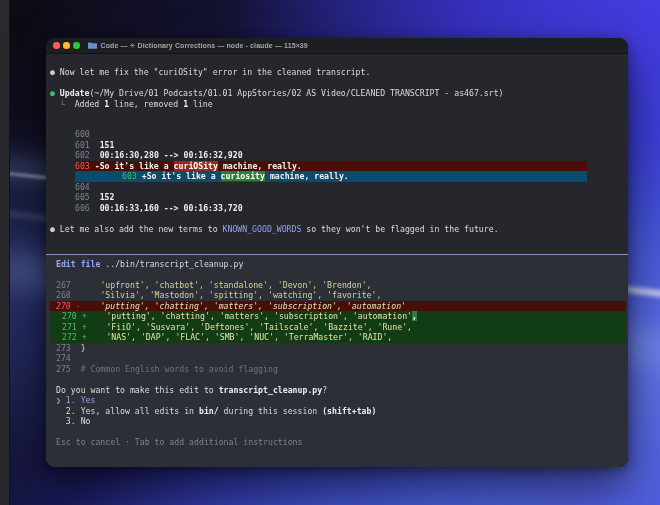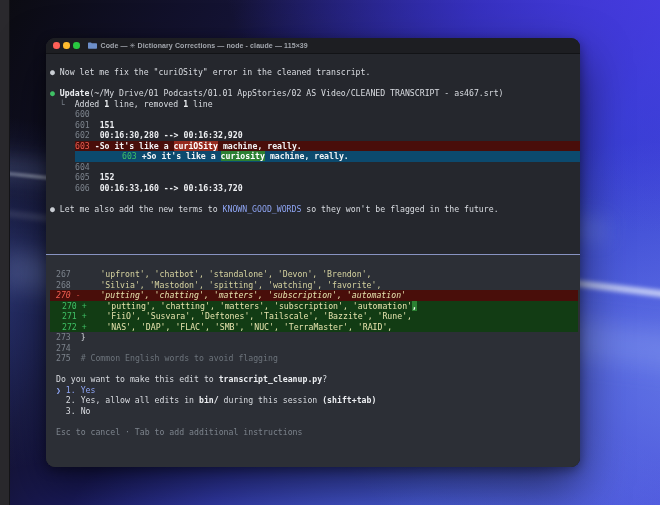--- a/index.html
+++ b/index.html
@@ -11,21 +11,21 @@
     radial-gradient(560px 340px at 58% 114%, rgba(105,135,232,0.55) 0%, rgba(105,135,232,0) 60%),
     radial-gradient(420px 300px at -6% 58%, rgba(70,95,205,0.45) 0%, rgba(70,95,205,0) 60%),
     linear-gradient(118deg,#0b0b11 0%,#141334 26%,#24279c 52%,#3340cf 74%,#4246d8 100%);}
   .streak{position:absolute;}
   .streak.s1{left:-60px;top:196px;width:600px;height:4px;background:linear-gradient(90deg,rgba(255,255,255,0),rgba(236,243,255,0.85) 35%,rgba(236,243,255,0.2));transform:rotate(6deg);filter:blur(1px);}
   .streak.s2{left:-50px;top:184px;width:660px;height:26px;background:rgba(165,190,255,0.16);transform:rotate(6deg);filter:blur(9px);}
   .streak.s3{left:-40px;top:252px;width:780px;height:7px;background:linear-gradient(90deg,rgba(240,246,255,0.05),rgba(240,246,255,0.55) 70%,rgba(240,246,255,0.75));transform:rotate(7deg);filter:blur(2px);}
   .streak.s4{left:0px;top:298px;width:800px;height:38px;background:rgba(175,198,250,0.22);transform:rotate(7deg);filter:blur(11px);}
   .edge-strip{position:absolute;left:0;top:0;width:9px;height:505px;background:#2a292d;border-right:1px solid #141417;}
   
-  .window{position:absolute;left:46px;top:38px;width:534px;height:429px;border-radius:9px;background:#25272d;overflow:hidden;box-shadow:0 22px 48px rgba(0,0,0,0.55),0 3px 12px rgba(0,0,0,0.4);}
+  .window{position:absolute;left:46px;top:38px;width:582px;height:429px;border-radius:9px;background:#25272d;overflow:hidden;box-shadow:0 22px 48px rgba(0,0,0,0.55),0 3px 12px rgba(0,0,0,0.4);}
   .titlebar{height:15px;background:#1d1e22;border-bottom:1px solid #121316;display:flex;align-items:center;padding:0 7px;}
   .traffic{display:flex;gap:3.5px;align-items:center;}
   .tl{width:6.5px;height:6.5px;border-radius:50%;display:inline-block;}
   .folder-icon{display:inline-flex;margin-left:8px;}
   .wtitle{font-family:"Liberation Sans","DejaVu Sans",sans-serif;font-weight:700;font-size:7px;color:#a2a6ad;margin-left:4px;white-space:nowrap;letter-spacing:0.1px;}
   
   .term{position:relative;height:414px;background:#25272d;font-size:8.2px;line-height:10.5px;padding:13px 4px 0 4px;box-sizing:border-box;}
   .ln{white-space:pre;height:10.5px;}
   .w{color:#d9dce1;}
   .b{color:#eceef1;font-weight:700;}
@@ -34,21 +34,21 @@
   .blt{color:#c9cdd3;}
   .grn{color:#3fc065;}
   .red{color:#ee5d50;}
   .blu{color:#8ea4f2;}
   .blb{color:#96a8f5;font-weight:700;}
   .str{color:#d6d3a0;}
   .strd{color:#e6e3ae;}
   .cmt{color:#6d747c;}
   .hr{background:#962a1d;color:#ffffff;font-weight:700;}
   .hg{background:#2c8033;color:#ffffff;font-weight:700;}
-  .diff1{margin-left:25px;width:512px;}
+  .diff1{margin-left:25px;width:512px;margin-top:20px;}
   .diff1 .del{background:#490e0a;}
   .diff1 .add{background:#0c4a6e;padding-left:47px;}
   .dialog{position:absolute;left:0;right:0;top:199.5px;bottom:0;background:#2c2f36;border-top:1px solid #8893c2;padding:4px 10px 0 10px;}
   .dialog .del{background:#490e0a;margin-left:-6px;padding-left:6px;margin-right:-8px;font-style:italic;}
   .dialog .add{background:#123c14;margin-left:-6px;padding-left:12px;margin-right:-8px;}
 </style>
 </head>
 <body>
 
 <div class="screen">
@@ -90,20 +90,21 @@
         <div class="ln"><span class="dim">604</span></div>
         <div class="ln"><span class="dim">605  </span><span class="b">152</span></div>
         <div class="ln"><span class="dim">606  </span><span class="b">00:16:33,160 --&gt; 00:16:33,720</span></div>
       </div>
 
       <div class="ln"></div>
       <div class="ln"><span class="blt">● </span><span class="w">Let me also add the new terms to </span><span class="blu">KNOWN_GOOD_WORDS</span><span class="w"> so they won't be flagged in the future.</span></div>
       <div class="ln"></div>
 
       <div class="dialog">
+        <div class="ln"><span class="blb">Edit file</span><span class="w"> ../bin/transcript_cleanup.py</span></div>
         <div class="ln"></div>
         <div class="ln"><span class="dim">267</span><span class="w">      </span><span class="str">'upfront', 'chatbot', 'standalone', 'Devon', 'Brendon',</span></div>
         <div class="ln"><span class="dim">268</span><span class="w">      </span><span class="str">'Silvia', 'Mastodon', 'spitting', 'watching', 'favorite',</span></div>
         <div class="ln del"><span class="red">270 -</span><span class="w">    </span><span class="strd">'putting', 'chatting', 'matters', 'subscription', 'automation'</span></div>
         <div class="ln add"><span class="grn">270 +</span><span class="w">    </span><span class="strd">'putting', 'chatting', 'matters', 'subscription', 'automation'</span><span class="hg">,</span></div>
         <div class="ln add"><span class="grn">271 +</span><span class="w">    </span><span class="strd">'FiiO', 'Susvara', 'Deftones', 'Tailscale', 'Bazzite', 'Rune',</span></div>
         <div class="ln add"><span class="grn">272 +</span><span class="w">    </span><span class="strd">'NAS', 'DAP', 'FLAC', 'SMB', 'NUC', 'TerraMaster', 'RAID',</span></div>
         <div class="ln"><span class="dim">273</span><span class="w">  }</span></div>
         <div class="ln"><span class="dim">274</span></div>
         <div class="ln"><span class="dim">275</span><span class="w">  </span><span class="cmt"># Common English words to avoid flagging</span></div>

